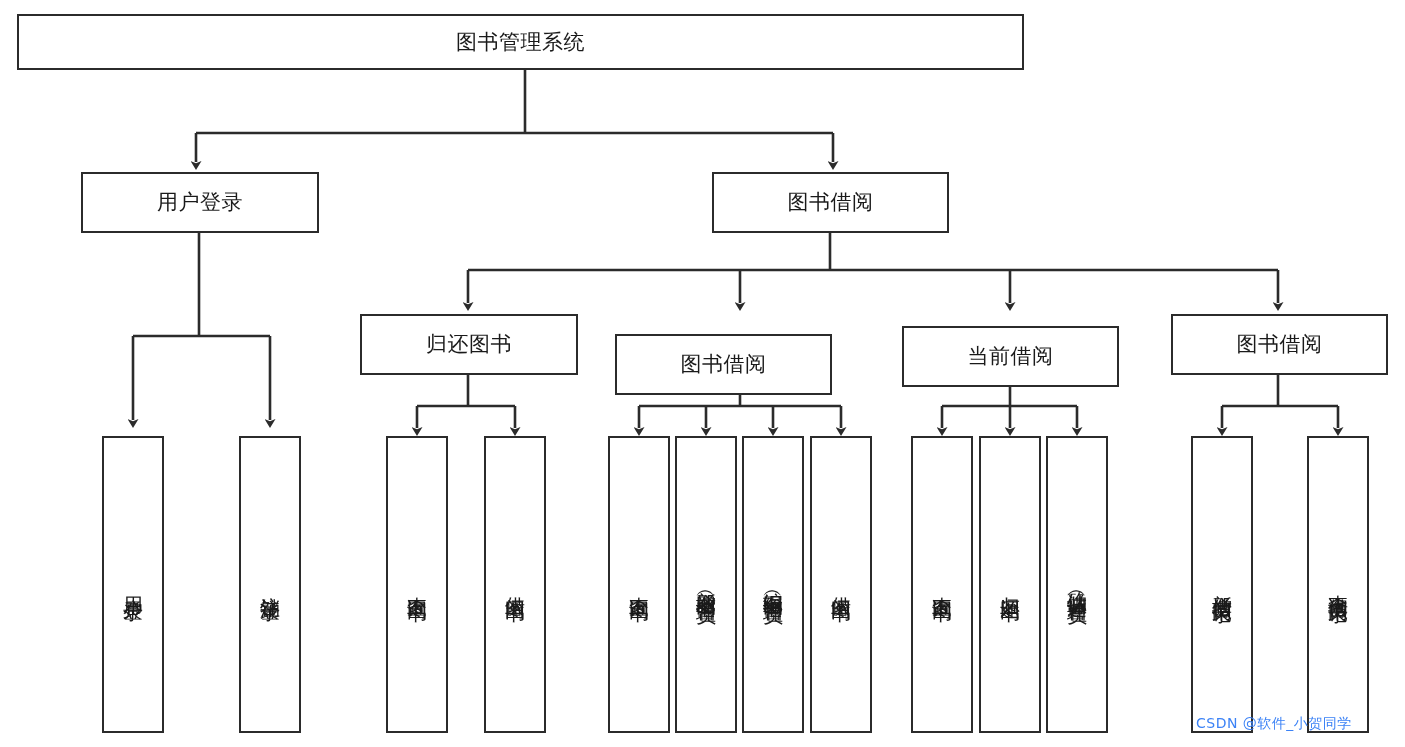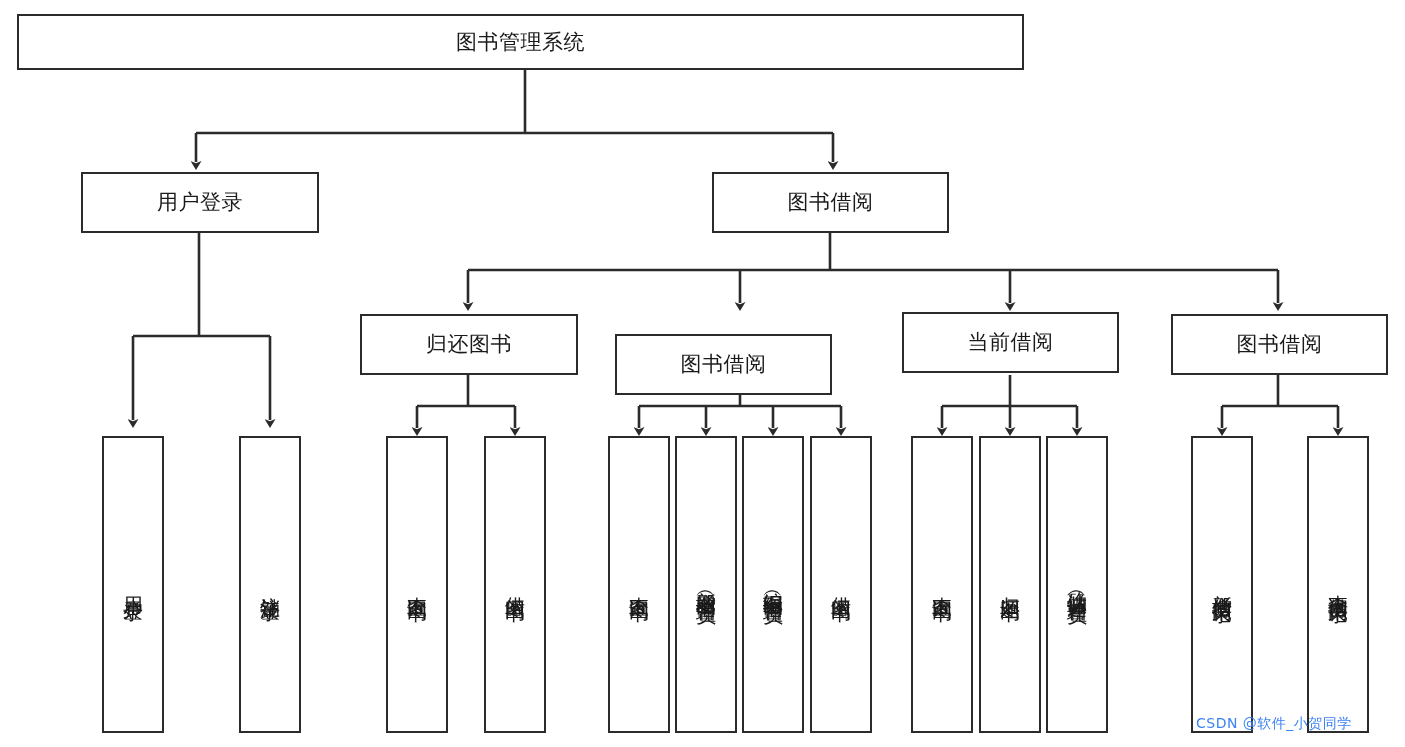--- a/index.html
+++ b/index.html
@@ -132,21 +132,21 @@
   <div class="node" style="left:712px; top:172px; width:237px; height:61px;">
     <span class="label">图书借阅</span>
   </div>
 
   <div class="node" style="left:360px; top:314px; width:218px; height:61px;">
     <span class="label">归还图书</span>
   </div>
   <div class="node" style="left:615px; top:314px; width:217px; height:61px;margin-top:20px;">
     <span class="label">图书借阅</span>
   </div>
-  <div class="node" style="left:902px; top:312px; width:217px; height:61px;">
+  <div class="node" style="left:902px; top:326px; width:217px; height:61px;">
     <span class="label">当前借阅</span>
   </div>
   <div class="node" style="left:1171px; top:314px; width:217px; height:61px;">
     <span class="label">图书借阅</span>
   </div>
 
   <div class="node leaf" style="left:102px; top:436px; width:62px; height:297px;">
     <span class="label">用户登录</span>
   </div>
   <div class="node leaf" style="left:239px; top:436px; width:62px; height:297px;">

